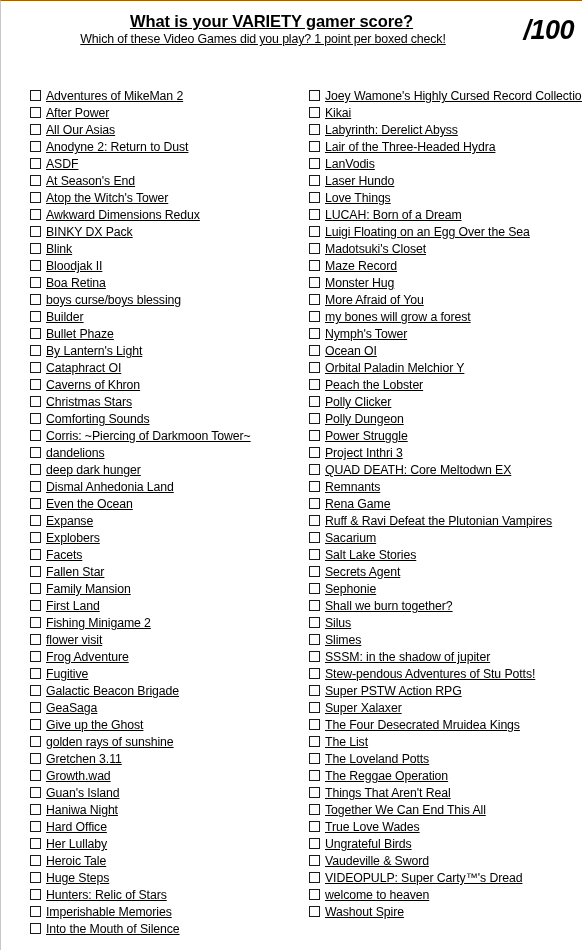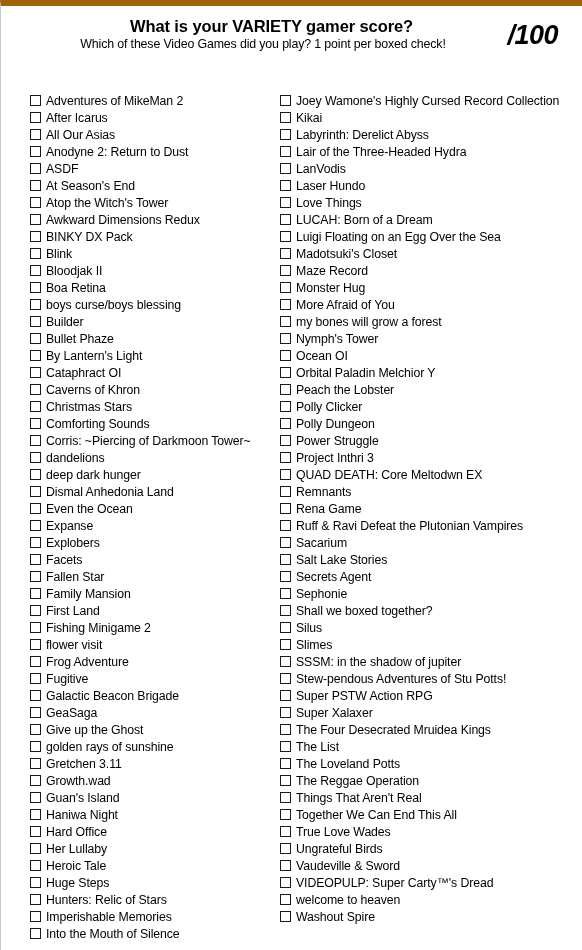--- a/index.html
+++ b/index.html
@@ -14,21 +14,22 @@
     color: #000000;
     overflow: hidden;
     position: relative;
   }
   .page {
     position: relative;
     width: 582px;
     height: 950px;
     box-sizing: border-box;
     border-left: 1px solid #c9c9c9;
-    border-top: 6px solid #a16207;
+    border-top: 1px solid #a16207;
+    text-decoration: underline;
   }
   .header {
     position: relative;
     padding-top: 10px;
     height: 52px;
   }
   .title {
     text-align: center;
     font-size: 16.5px;
     font-weight: bold;
@@ -39,30 +40,31 @@
   .subtitle {
     text-align: center;
     font-size: 12.4px;
     line-height: 17px;
     padding-right: 57px;
     letter-spacing: -0.15px;
   }
   .score-field {
     position: absolute;
     top: 14px;
-    right: 24px;
+    right: 8px;
     font-size: 27px;
     font-weight: bold;
     font-style: italic;
     letter-spacing: -0.5px;
     line-height: 30px;
   }
   .columns {
     display: flex;
     padding-top: 25px;
+    gap: 29px;
   }
   .column {
     flex: 0 0 auto;
   }
   .column-left  { width: 250px; padding-left: 29px; }
   .column-right { width: 300px; padding-left: 0px; }
   .check-row {
     display: flex;
     align-items: baseline;
     height: 17px;
@@ -98,21 +100,21 @@
   </div>
 
   <div class="columns">
     <div class="column column-left">
         <div class="check-row">
           <span class="check-box"></span>
           <span class="check-label">Adventures of MikeMan 2</span>
         </div>
         <div class="check-row">
           <span class="check-box"></span>
-          <span class="check-label">After Icarus</span>
+          <span class="check-label">After Power</span>
         </div>
         <div class="check-row">
           <span class="check-box"></span>
           <span class="check-label">All Our Asias</span>
         </div>
         <div class="check-row">
           <span class="check-box"></span>
           <span class="check-label">Anodyne 2: Return to Dust</span>
         </div>
         <div class="check-row">
@@ -416,21 +418,21 @@
         <div class="check-row">
           <span class="check-box"></span>
           <span class="check-label">Secrets Agent</span>
         </div>
         <div class="check-row">
           <span class="check-box"></span>
           <span class="check-label">Sephonie</span>
         </div>
         <div class="check-row">
           <span class="check-box"></span>
-          <span class="check-label">Shall we boxed together?</span>
+          <span class="check-label">Shall we burn together?</span>
         </div>
         <div class="check-row">
           <span class="check-box"></span>
           <span class="check-label">Silus</span>
         </div>
         <div class="check-row">
           <span class="check-box"></span>
           <span class="check-label">Slimes</span>
         </div>
         <div class="check-row">

